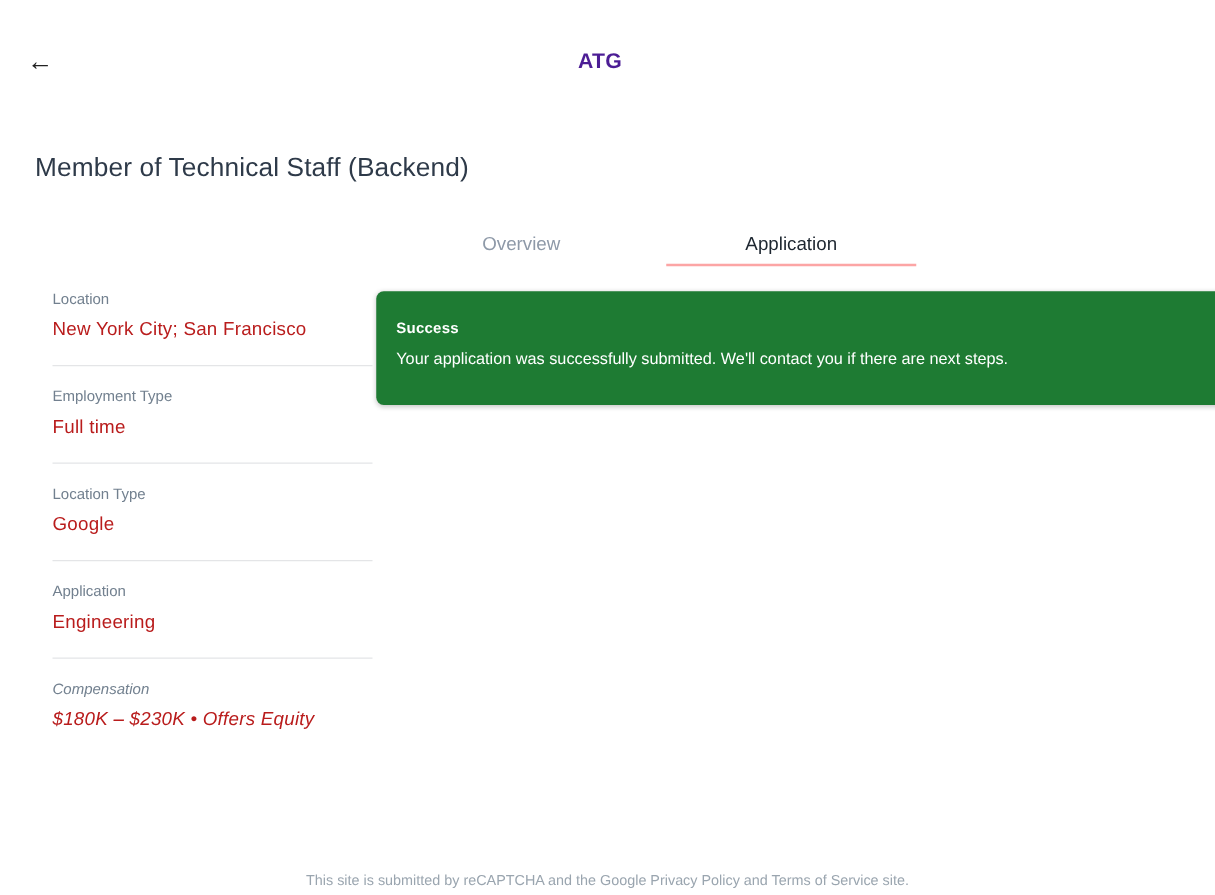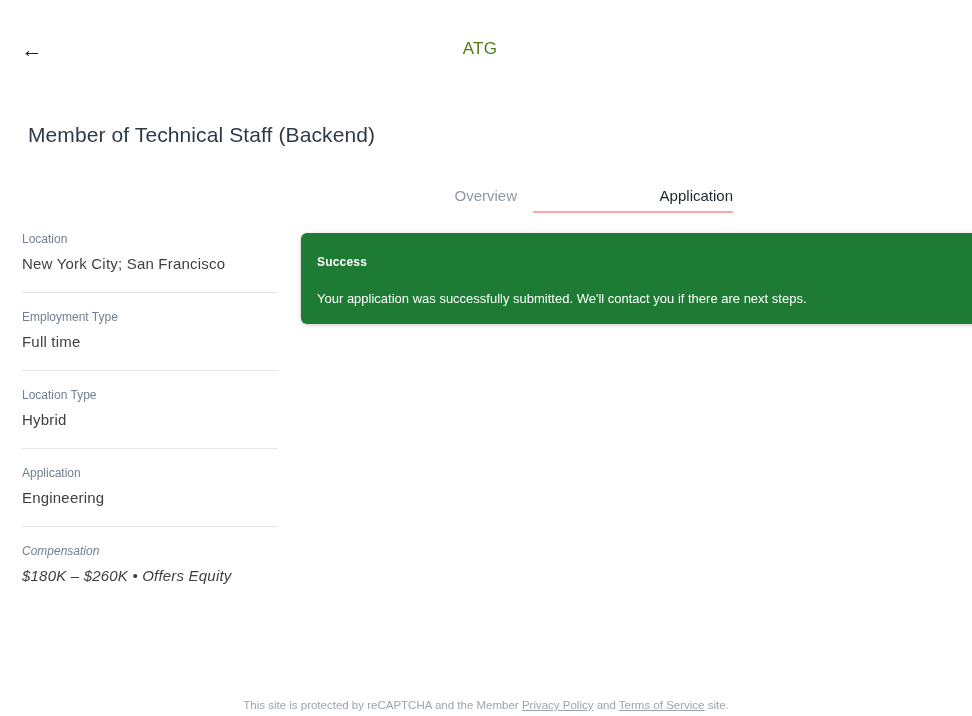--- a/index.html
+++ b/index.html
@@ -15,77 +15,77 @@
   .back-btn {
     position: absolute; left: 18px; top: 36px;
     width: 28px; height: 28px;
     background: none; border: none; cursor: pointer;
     font-size: 21px; line-height: 28px; color: #222;
     text-align: center; padding: 0;
   }
   .company-title {
     position: absolute; left: 0; right: 12px; top: 39px;
     text-align: center;
-    font-size: 17px; font-weight: 400; color: #4d7c0f;
+    font-size: 17px; font-weight: 700; color: #4c1d95;
     letter-spacing: 0.2px;
   }
   
   .job-title {
     position: absolute; left: 28px; top: 123px;
     font-size: 21px; font-weight: 400; color: #2e3a49;
     letter-spacing: 0.1px;
   }
   
   .tabs {
     position: absolute; left: 317px; top: 180px;
     display: flex; gap: 16px;
   }
   .tab {
     width: 200px; height: 33px;
     font-size: 15px; color: #8e99a8;
-    background: none; border: none; text-align: right;
+    background: none; border: none; text-align: center;
     cursor: pointer; padding: 0;
     border-bottom: 2px solid transparent;
   }
   .tab.active {
     color: #1d2630;
     border-bottom: 2px solid #fca5a5;
   }
   
   .banner {
     position: absolute; left: 301px; top: 233px;
     width: 688px; height: 91px;
     background: #1e7b33;
     border-radius: 6px;
     box-shadow: 0 1px 4px rgba(0,0,0,0.22);
     padding: 22px 16px 0 16px;
     color: #ffffff;
   }
   .banner-title {
     font-size: 12px; font-weight: 600; letter-spacing: 0.2px;
-    margin-bottom: 22px;
+    margin-bottom: 10px;
   }
   .banner-message { font-size: 13px; }
   
   .sidebar {
-    position: absolute; left: 22px; top: 232px;
+    position: absolute; left: 42px; top: 232px;
     width: 256px;
   }
   .field { border-bottom: 1px solid #e4e5e7; padding-bottom: 20px; margin-bottom: 17px; }
   .field:last-child { border-bottom: none; font-style: italic; }
   .field-label { font-size: 12px; color: #72808f; margin-bottom: 9px; }
-  .field-value { font-size: 15px; color: #404040; letter-spacing: 0.2px; }
+  .field-value { font-size: 15px; color: #b91c1c; letter-spacing: 0.2px; }
   .field:last-child .field-value { margin-top: 4px; }
   
   .footer {
     position: absolute; left: 0; right: 0; top: 699px;
     text-align: center;
     font-size: 11.5px; color: #9aa5af;
   }
-  .footer a { color: #9aa5af; text-decoration: underline; cursor: pointer; }
+  .footer a { color: #9aa5af; cursor: pointer; }
 </style>
 </head>
 <body>
 
 <button class="back-btn">
   <span>←</span>
 </button>
 <div class="company-title">ATG</div>
 
 <h1 class="job-title">Member of Technical Staff (Backend)</h1>
@@ -104,27 +104,27 @@
   <div class="field">
     <div class="field-label">Location</div>
     <div class="field-value">New York City; San Francisco</div>
   </div>
   <div class="field">
     <div class="field-label">Employment Type</div>
     <div class="field-value">Full time</div>
   </div>
   <div class="field">
     <div class="field-label">Location Type</div>
-    <div class="field-value">Hybrid</div>
+    <div class="field-value">Google</div>
   </div>
   <div class="field">
     <div class="field-label">Application</div>
     <div class="field-value">Engineering</div>
   </div>
   <div class="field">
     <div class="field-label">Compensation</div>
-    <div class="field-value">$180K – $260K • Offers Equity</div>
+    <div class="field-value">$180K – $230K • Offers Equity</div>
   </div>
 </div>
 
 <div class="footer">
-  <span>This site is protected by reCAPTCHA and the Member </span><a>Privacy Policy</a><span> and </span><a>Terms of Service</a><span> site.</span>
+  <span>This site is submitted by reCAPTCHA and the Google </span><a>Privacy Policy</a><span> and </span><a>Terms of Service</a><span> site.</span>
 </div>
 
 </body></html>

